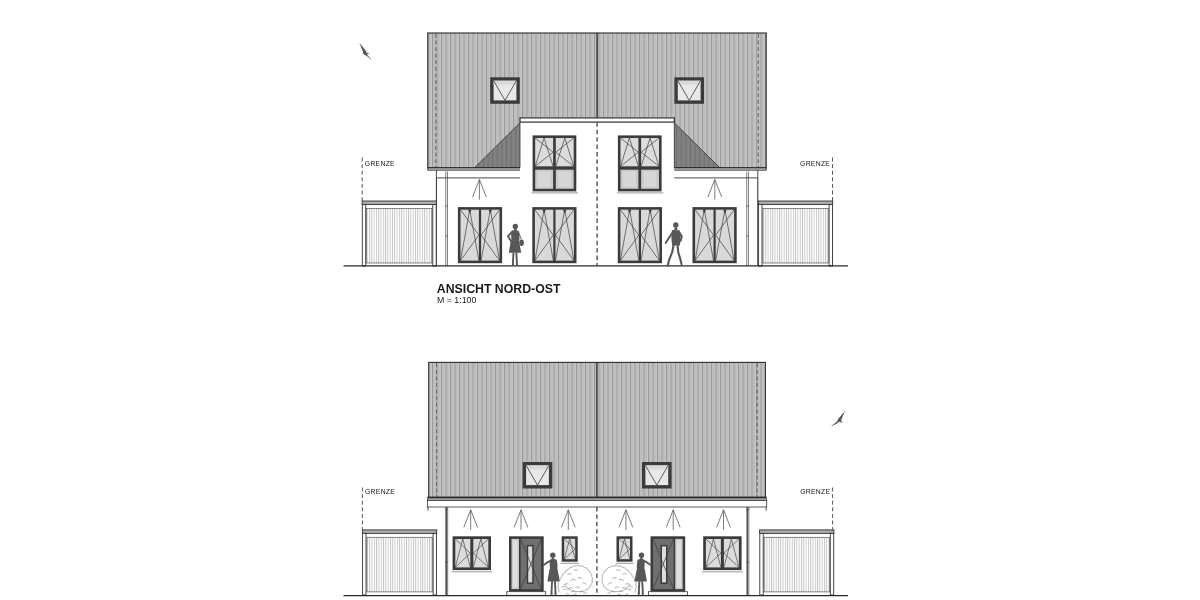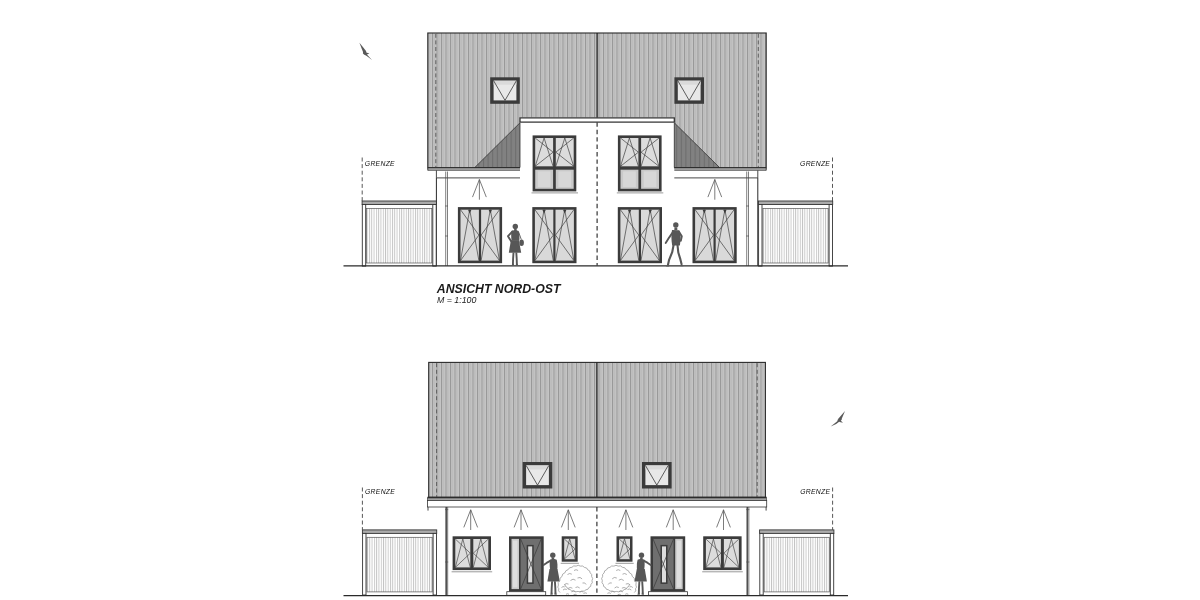--- a/index.html
+++ b/index.html
@@ -1,18 +1,18 @@
 <!DOCTYPE html>
 <html><head>
 <meta charset="utf-8">
 <title>Ansicht Nord-Ost</title>
 <style>
   html,body{margin:0;padding:0;background:#ffffff;}
   #canvas{position:relative;width:1200px;height:600px;background:#c4b5fd;overflow:hidden;
-          font-family:"Liberation Sans",sans-serif;filter:grayscale(1);font-style:italic;}
+          font-family:"Liberation Sans",sans-serif;filter:grayscale(1);}
   svg{display:block;}
 </style>
 </head>
 <body>
 <div id="canvas">
 <svg width="1200" height="600" viewBox="0 0 1200 600">
 <defs>
   <pattern id="hatch" patternUnits="userSpaceOnUse" width="4.5" height="8">
     <rect x="0" y="0" width="4.5" height="8" fill="#c4c4c4"></rect>
     <rect x="0" y="0" width="1" height="8" fill="#979797"></rect>

